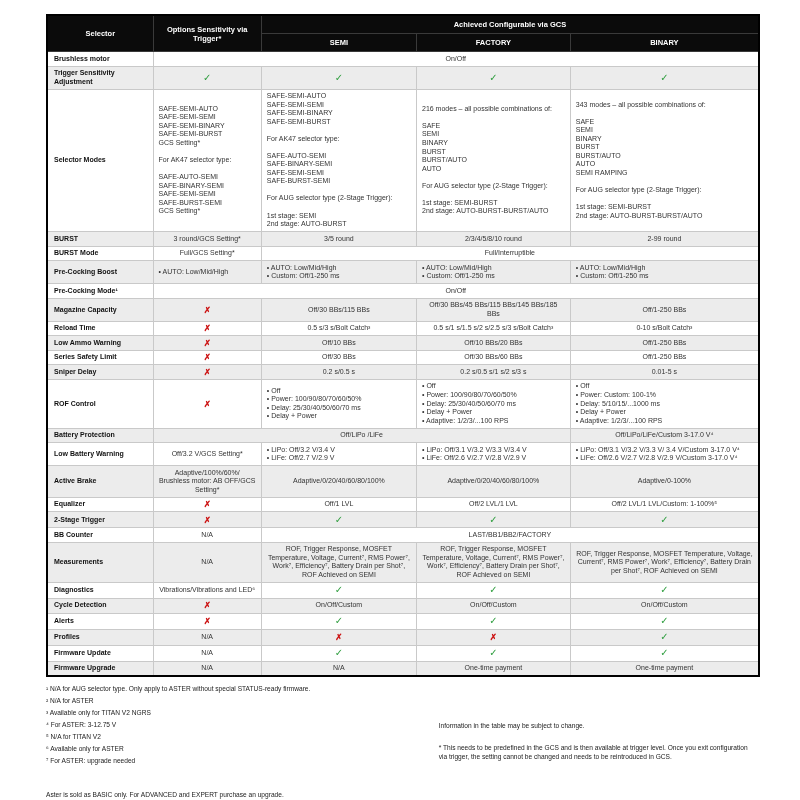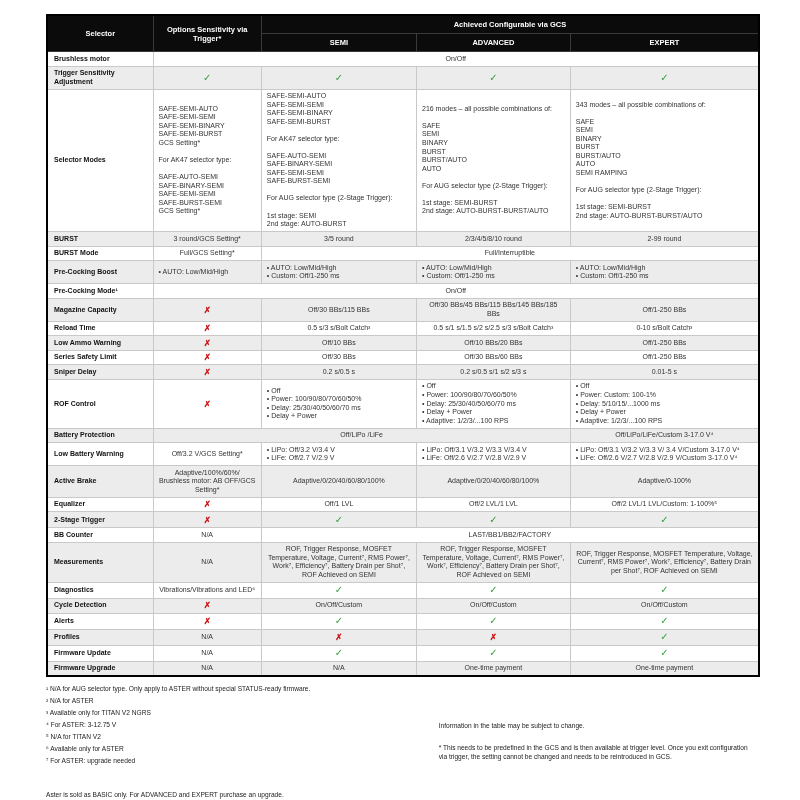--- a/index.html
+++ b/index.html
@@ -35,22 +35,22 @@
         <col style="width:26.5%">
     </colgroup>
     <thead>
       <tr>
         <th rowspan="2">Selector</th>
         <th rowspan="2">Options Sensitivity via Trigger*</th>
         <th colspan="3">Achieved Configurable via GCS</th>
       </tr>
       <tr>
         <th>SEMI</th>
-        <th>ADVANCED</th>
-        <th>EXPERT</th>
+        <th>FACTORY</th>
+        <th>BINARY</th>
       </tr>
     </thead>
     <tbody>
         <tr>
           <td class="fn">Brushless motor</td>
           <td colspan="4">On/Off</td>
         </tr>
         <tr class="alt">
           <td class="fn">Trigger Sensitivity Adjustment</td>
           <td class="check">✓</td>

